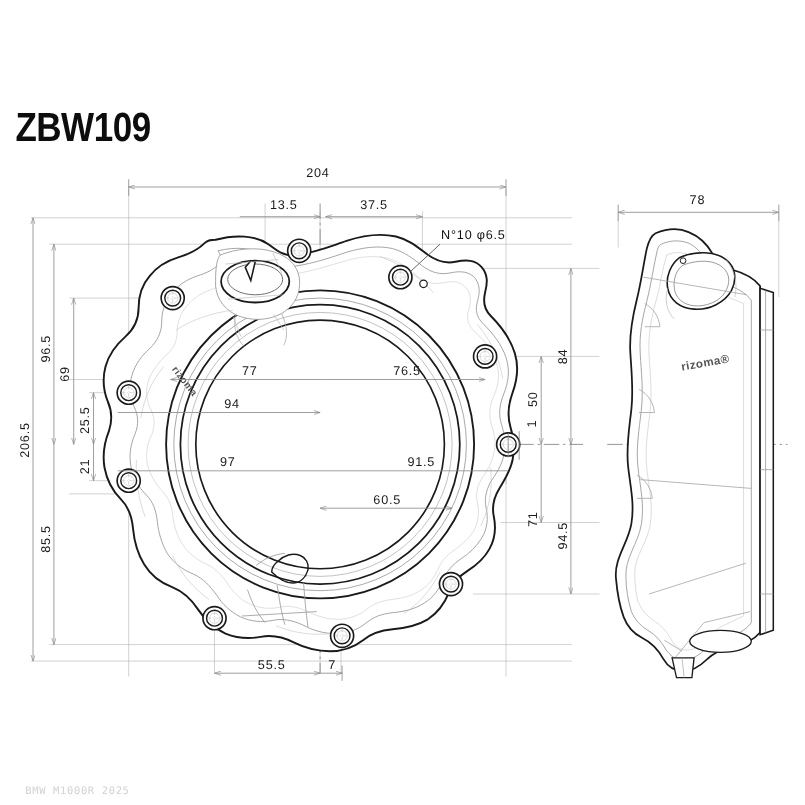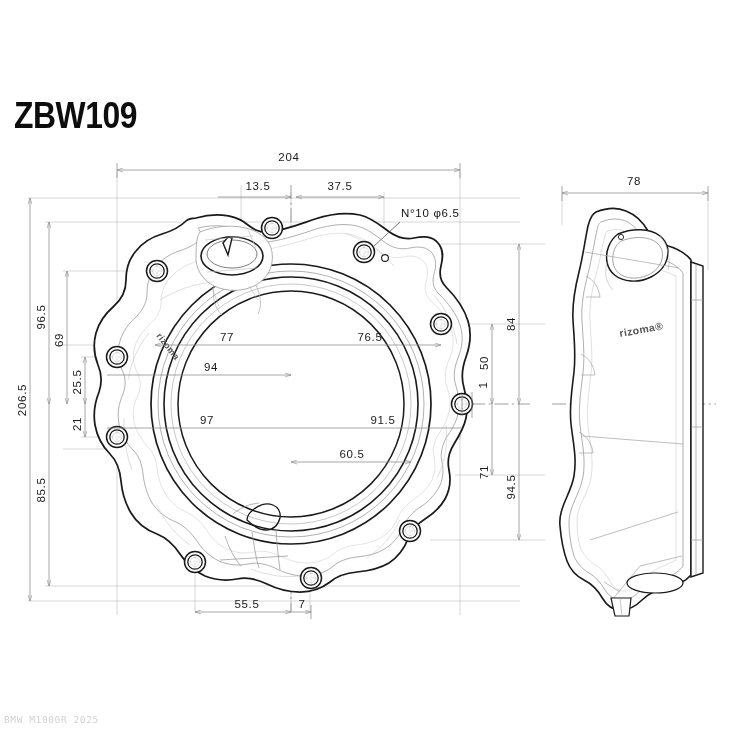--- a/index.html
+++ b/index.html
@@ -23,21 +23,21 @@
     font-weight: bold;
     letter-spacing: -0.5px;
     color: #0d0d0d;
     transform: scaleX(0.86);
     transform-origin: left top;
     line-height: 1;
     white-space: nowrap;
   }
   #footer-caption {
     position: absolute;
-    left: 4px;
+    left: 23px;
     top: 714px;
     font-family: "DejaVu Sans Mono", monospace;
     font-size: 9.5px;
     letter-spacing: 0.6px;
     color: #d2d2d2;
     white-space: nowrap;
     text-align: right;
   }
   #drawing-svg {
     position: absolute;

